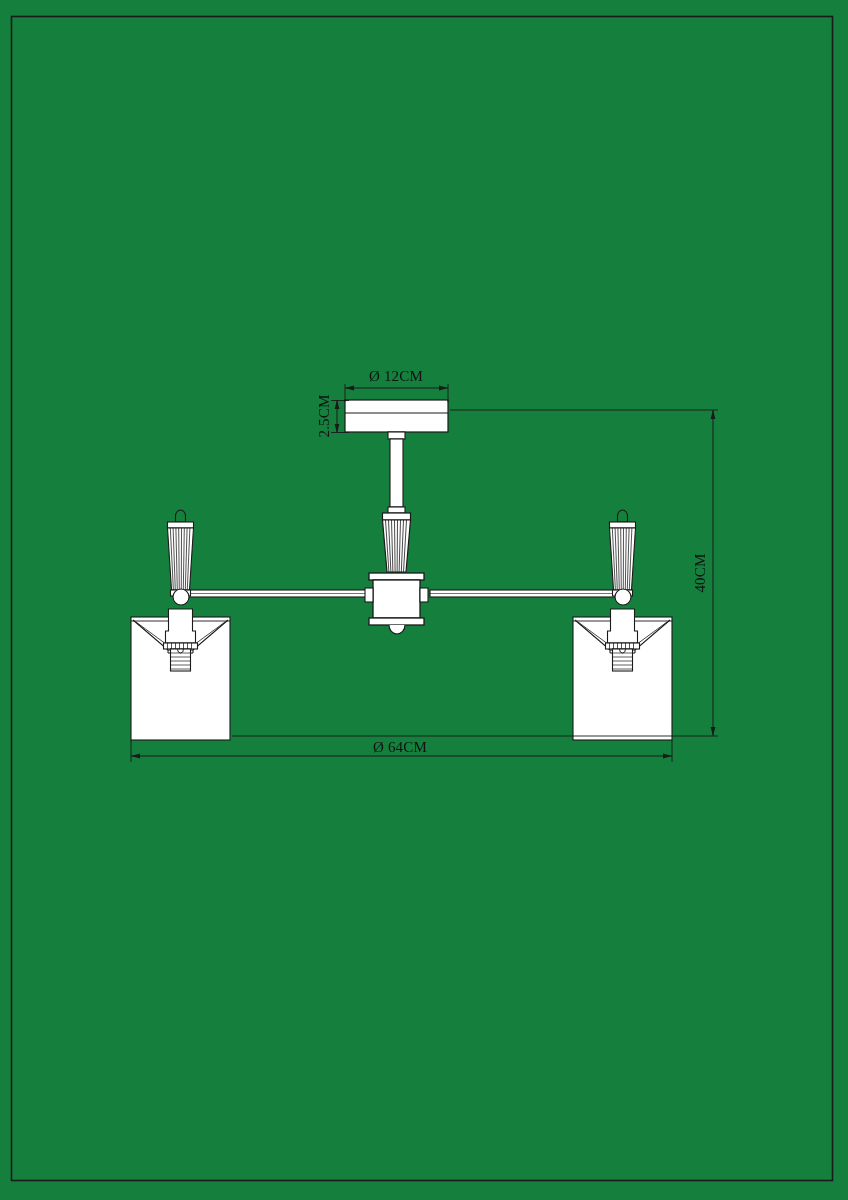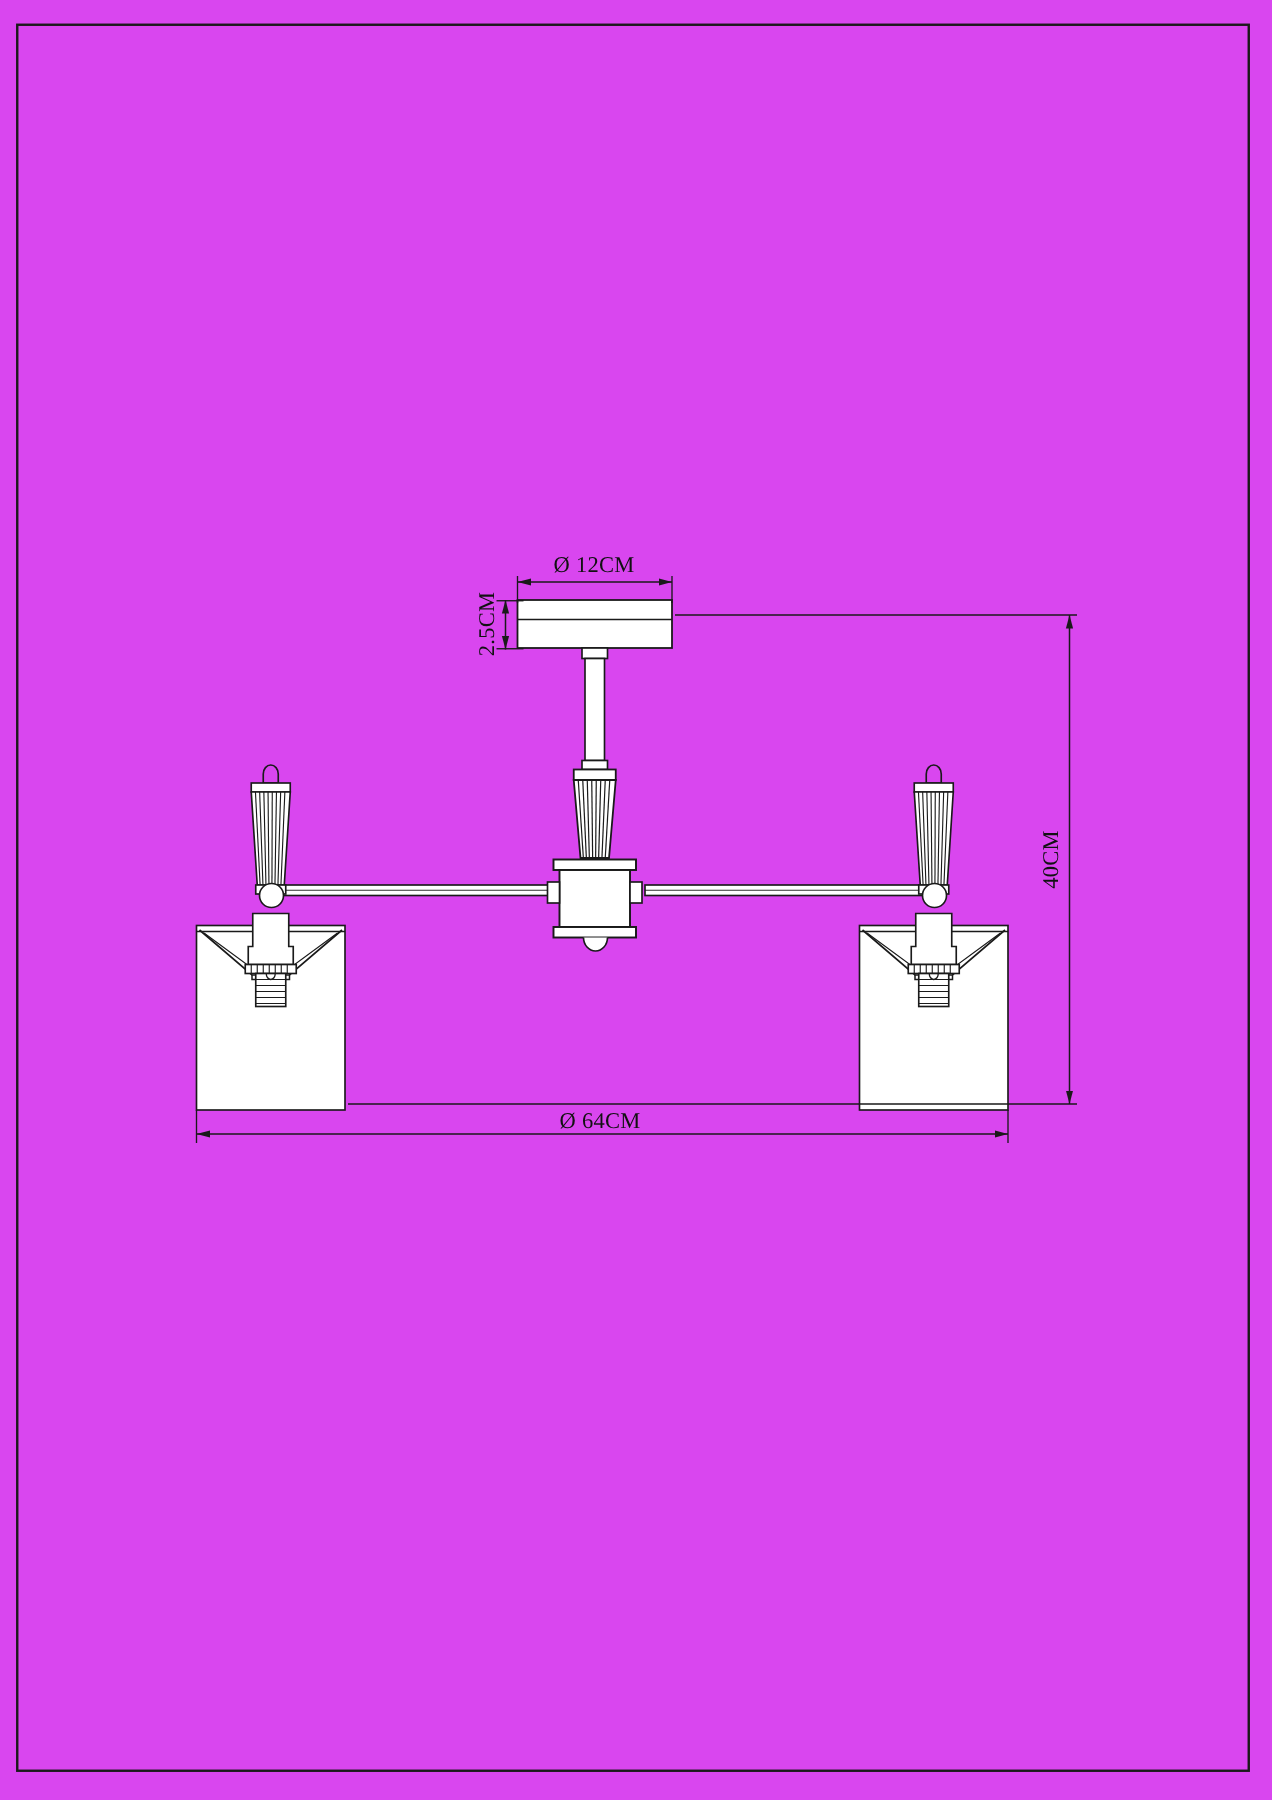--- a/index.html
+++ b/index.html
@@ -10,21 +10,21 @@
   body {
     width: 848px;
     height: 1200px;
     font-family: "Liberation Serif", serif;
     overflow: hidden;
   }
   #sheet {
     position: relative;
     width: 848px;
     height: 1200px;
-    background: #d946ef;
+    background: #15803d;
   }
   #drawing-svg {
     position: absolute;
     left: 0;
     top: 0;
     width: 848px;
     height: 1200px;
   }
   .dim-text {
     font-family: "Liberation Serif", serif;

